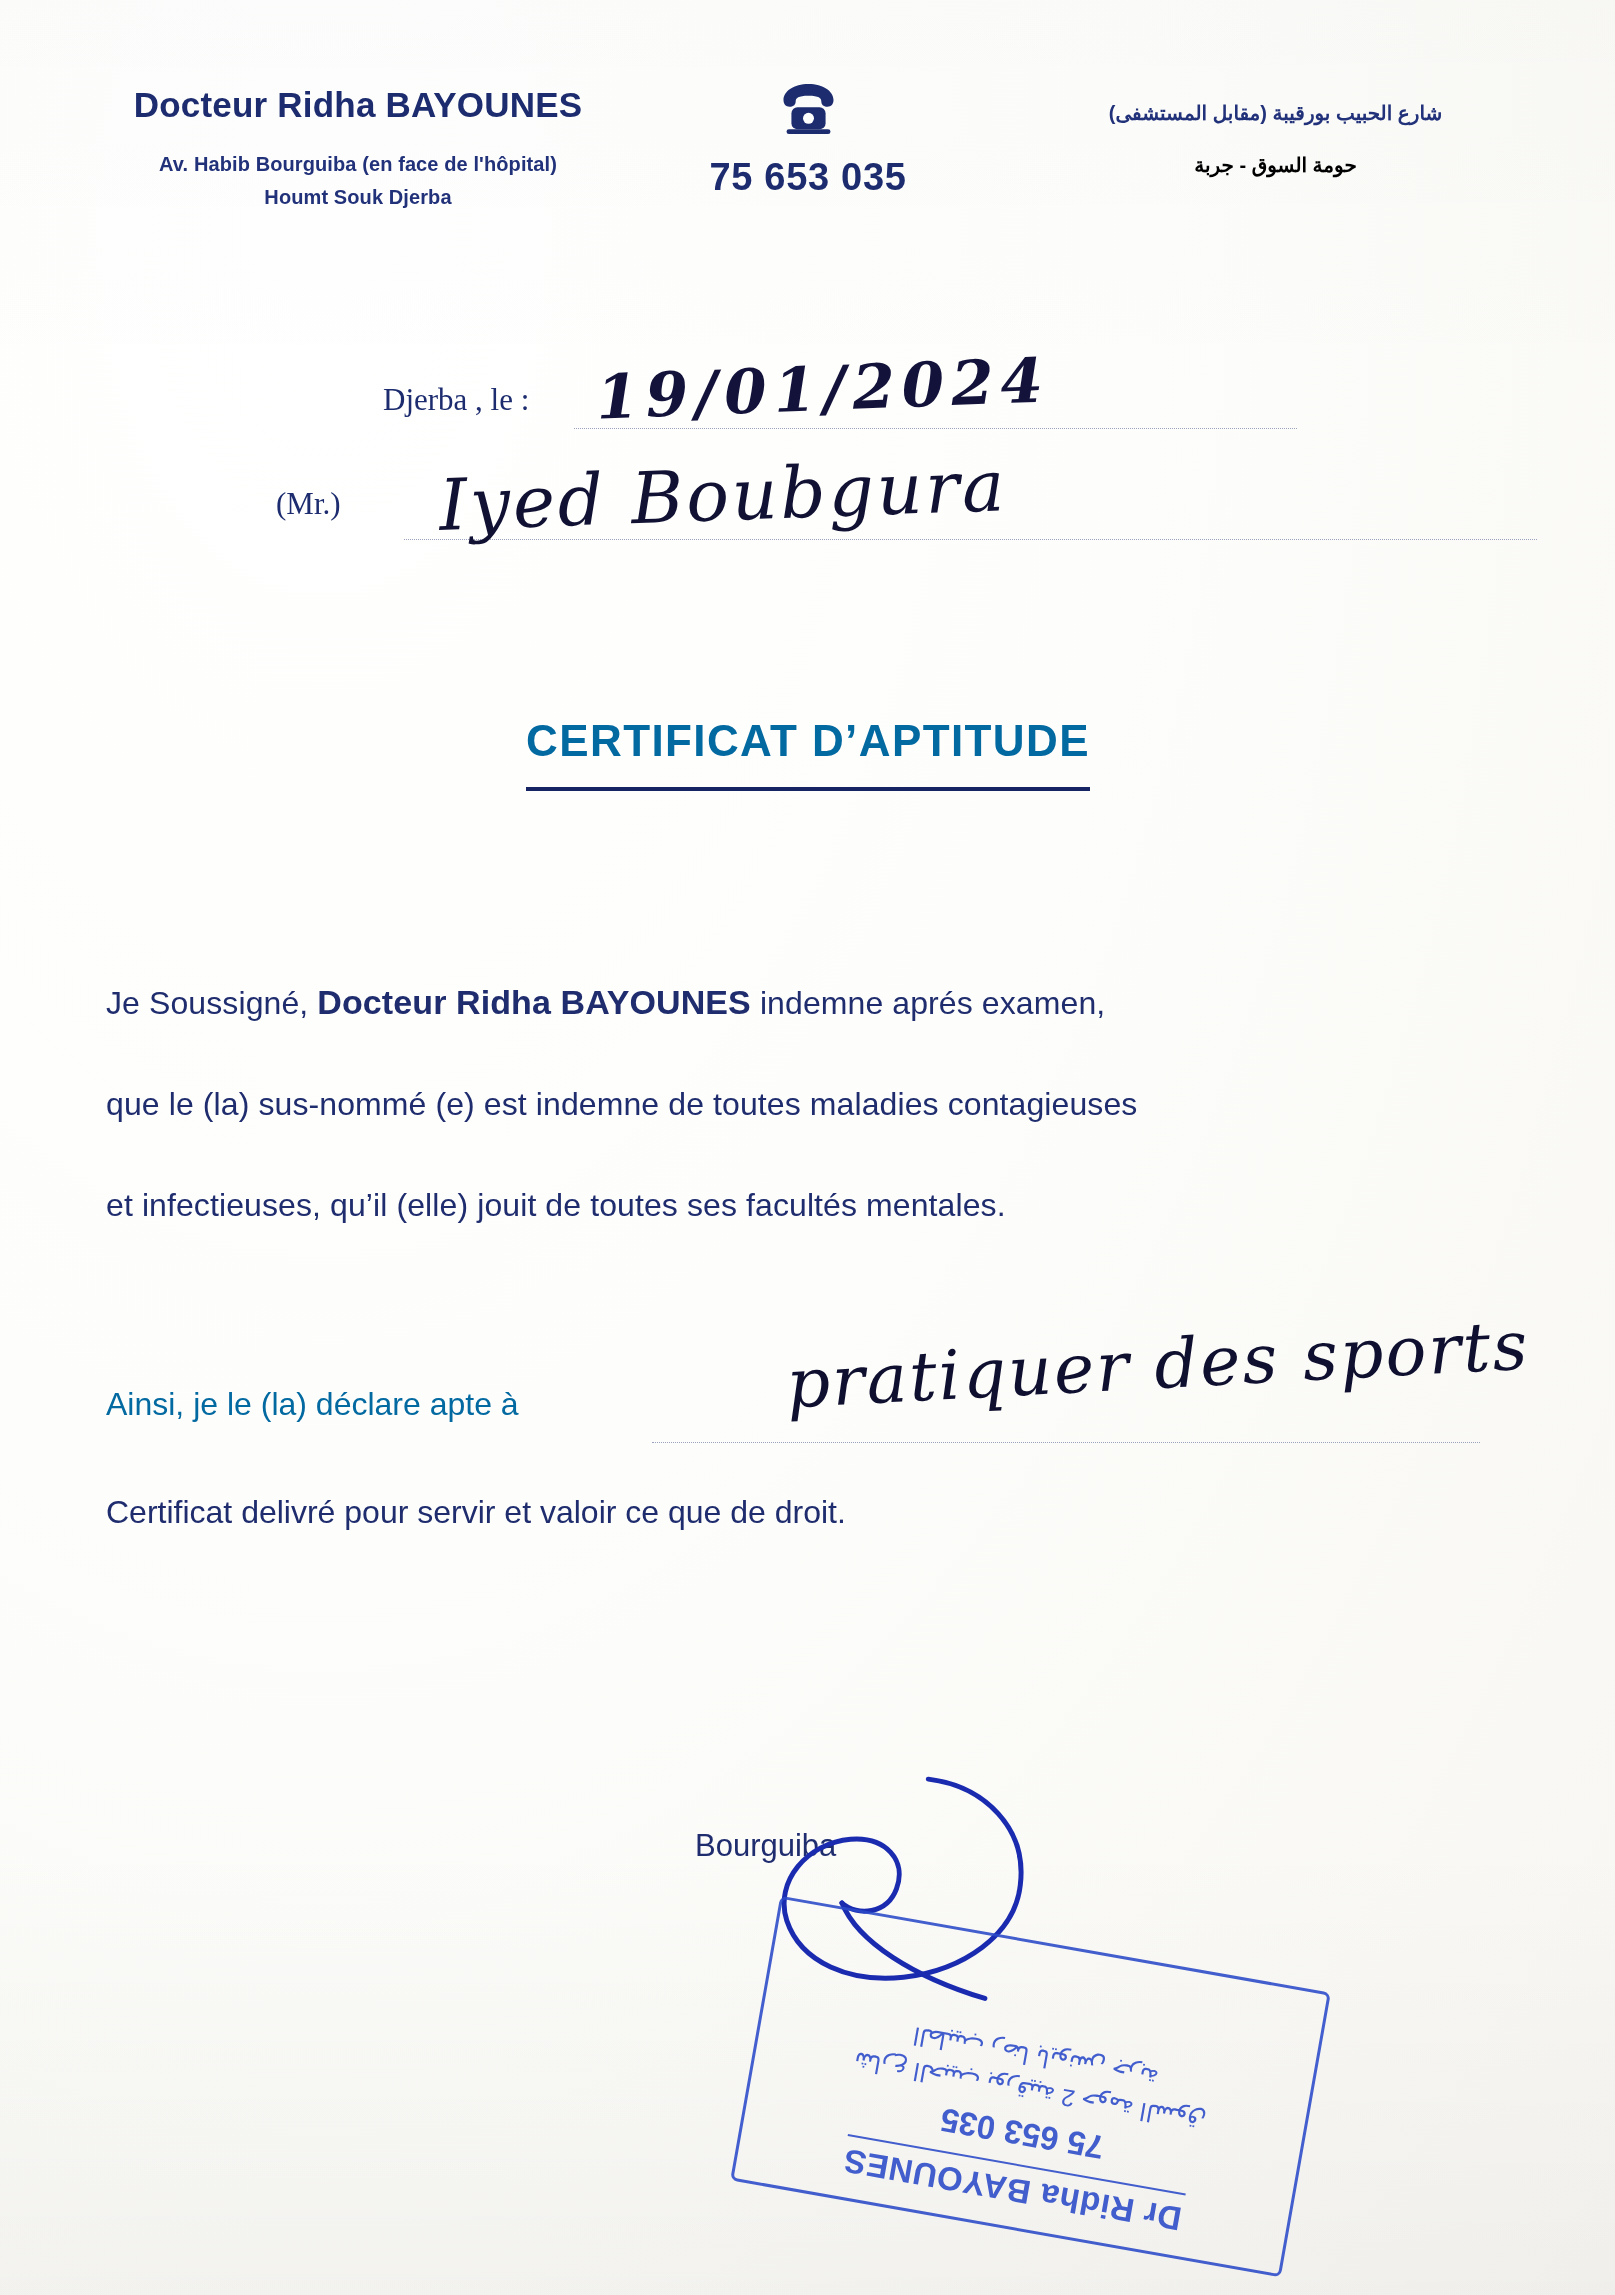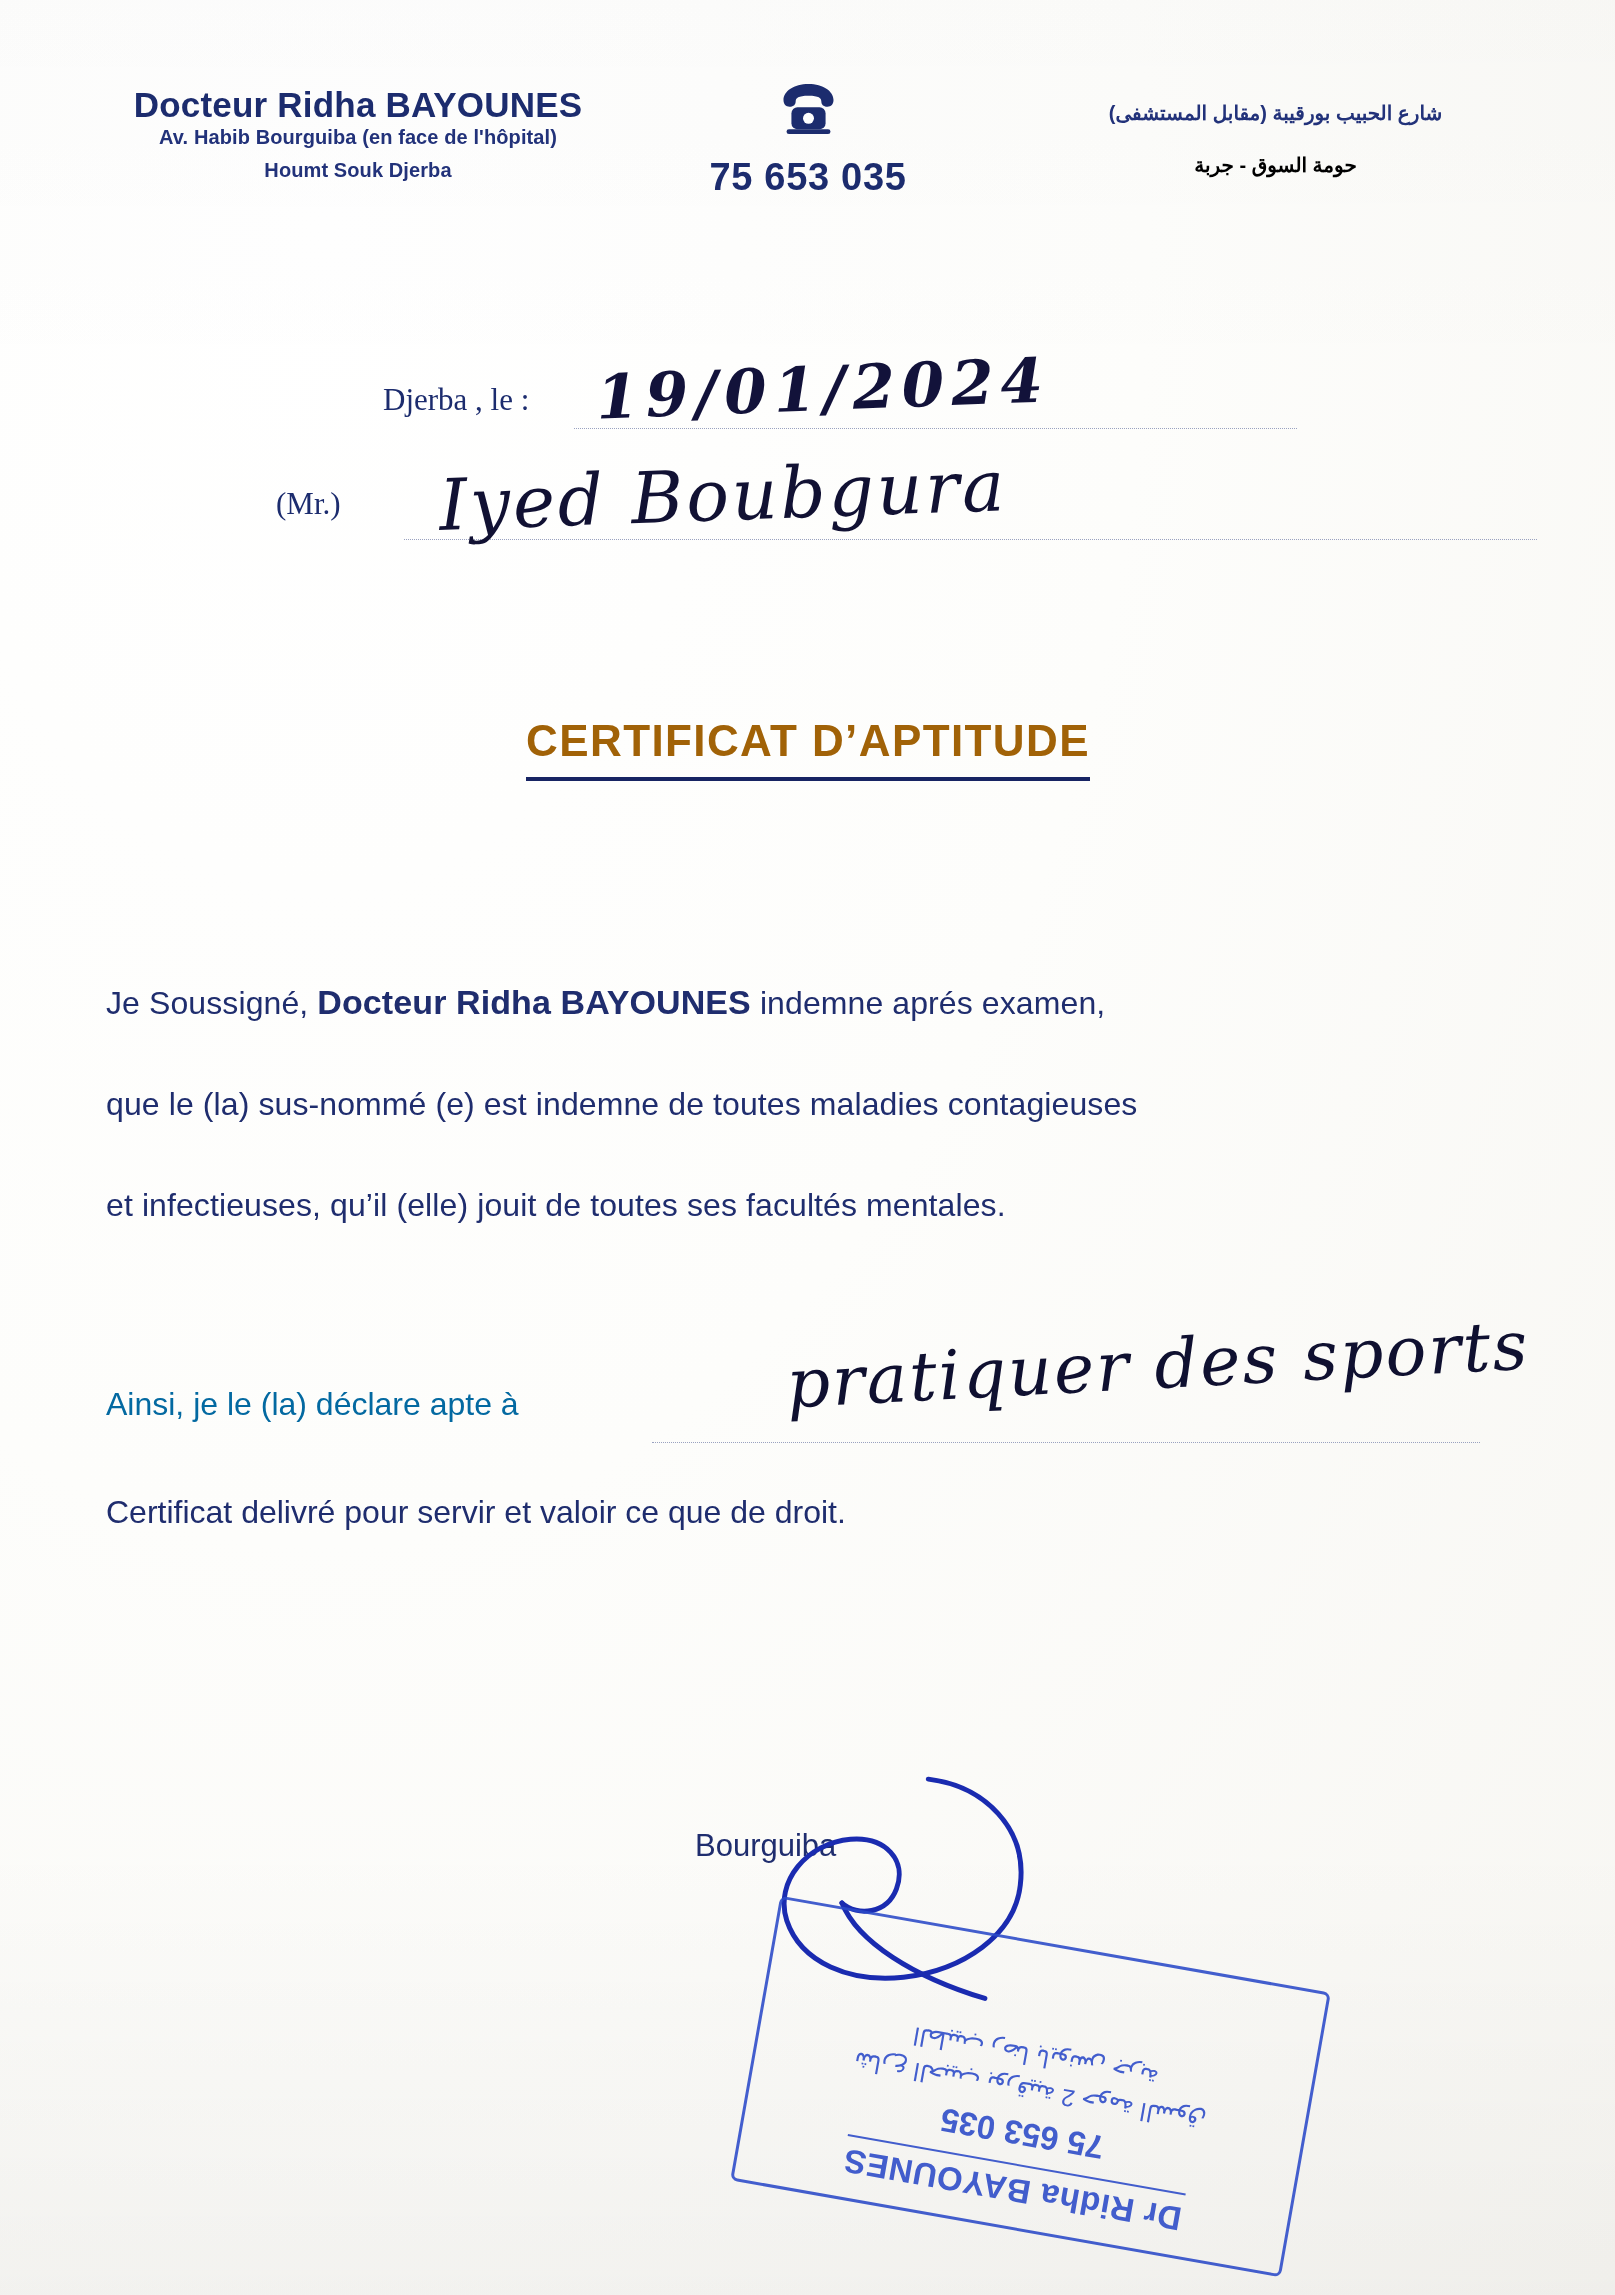--- a/index.html
+++ b/index.html
@@ -53,21 +53,21 @@
     text-align: center;
   }
   .doc-name {
     font-size: 35px;
     font-weight: bold;
     letter-spacing: 0.2px;
     color: #1c2c6e;
     white-space: nowrap;
   }
   .doc-addr1 {
-    margin-top: 1px;
+    margin-top: 28px;
     font-size: 20px;
     font-weight: bold;
     color: #22327a;
     letter-spacing: 0.1px;
   }
   .doc-addr2 {
     margin-top: 10px;
     font-size: 20px;
     font-weight: bold;
     color: #22327a;
@@ -206,23 +206,23 @@
     position: absolute;
     top: 716px;
     left: 0;
     width: 1616px;
     text-align: center;
   }
   .title span {
     font-size: 44px;
     font-weight: bold;
     letter-spacing: 1.4px;
-    color: #a16207;
+    color: #0369a1;
     border-bottom: 4.3px solid #172463;
-    padding-bottom: 12px;
+    padding-bottom: 22px;
     margin-top: 33px;
   }
 
   
   .body-block {
     position: absolute;
     top: 985px;
     left: 106px;
     width: 1410px;
   }

